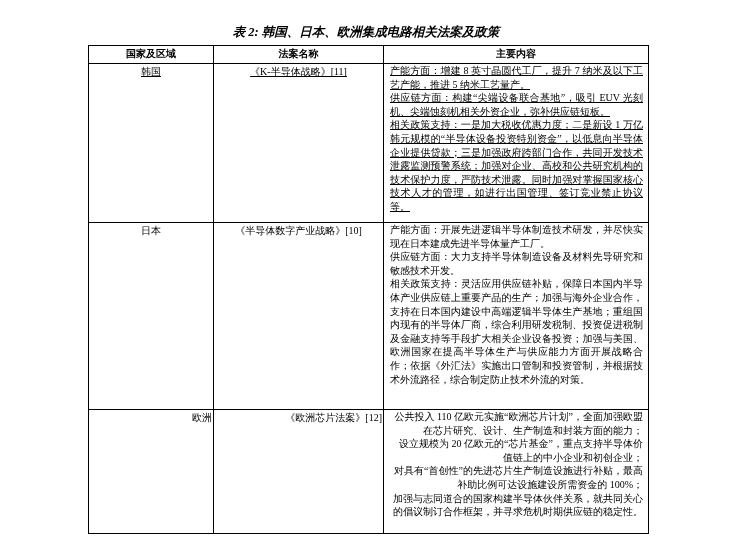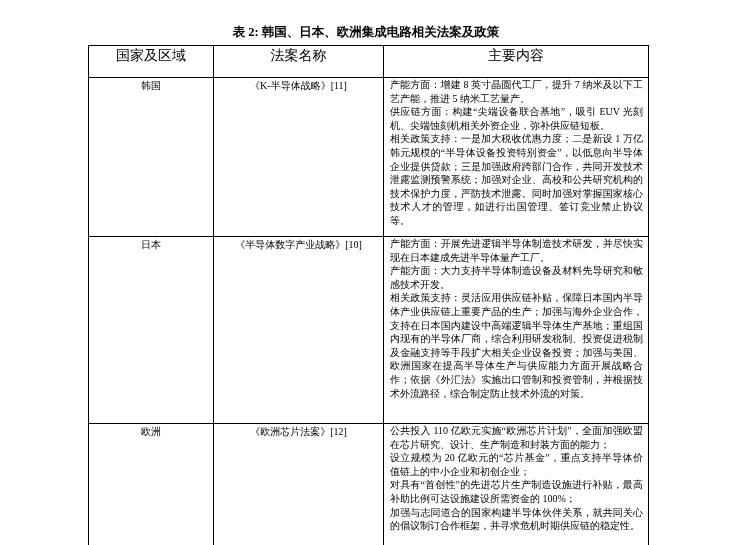--- a/index.html
+++ b/index.html
@@ -16,59 +16,60 @@
     overflow: hidden;
   }
   .doc-title {
     position: absolute;
     top: 24px;
     left: 0;
     width: 732px;
     text-align: center;
     font-size: 12.5px;
     font-weight: bold;
+    font-style: italic;
   }
   table.policy-table {
     position: absolute;
     left: 88px;
     top: 45px;
     width: 560px;
     border-collapse: collapse;
     table-layout: fixed;
   }
   .policy-table th,
   .policy-table td {
     border: 1px solid #000000;
     vertical-align: top;
     overflow: hidden;
   }
   .policy-table th {
-    font-size: 14px;
-    font-weight: normal;
+    font-size: 10px;
+    font-weight: bold;
     text-align: center;
-    padding: 1px 0 12px 0;
+    padding: 1px 0 2px 0;
   }
   td.cell-region, td.cell-law {
     text-align: center;
     font-size: 10px;
     padding-top: 1px;
   }
   td.cell-content {
     font-size: 10px;
     line-height: 13.6px;
     padding: 0px 5px 2px 6px;
     text-align: justify;
     text-justify: inter-character;
   }
   td.cell-content p {
     margin: 0;
   }
-  tr.row-korea  td { height: 156px; }
+  tr.row-korea  td { height: 156px; text-decoration: underline; }
   tr.row-japan  td { height: 184px; margin-left: 26px; }
-  tr.row-europe td { height: 121px; }
+  tr.row-europe td { height: 121px; text-align: right; }
 </style>
 </head>
 <body>
 
 <div class="doc-title">表 2: 韩国、日本、欧洲集成电路相关法案及政策</div>
 
 <table class="policy-table">
   <colgroup>
     <col style="width:125px">
     <col style="width:170px">
@@ -89,21 +90,21 @@
         <p>产能方面：增建 8 英寸晶圆代工厂，提升 7 纳米及以下工艺产能，推进 5 纳米工艺量产。</p>
         <p>供应链方面：构建“尖端设备联合基地”，吸引 EUV 光刻机、尖端蚀刻机相关外资企业，弥补供应链短板。</p>
         <p>相关政策支持：一是加大税收优惠力度；二是新设 1 万亿韩元规模的“半导体设备投资特别资金”，以低息向半导体企业提供贷款；三是加强政府跨部门合作，共同开发技术泄露监测预警系统；加强对企业、高校和公共研究机构的技术保护力度，严防技术泄露。同时加强对掌握国家核心技术人才的管理，如进行出国管理、签订竞业禁止协议等。</p>
       </td>
     </tr>
     <tr class="row-japan">
       <td class="cell-region">日本</td>
       <td class="cell-law">《半导体数字产业战略》[10]</td>
       <td class="cell-content">
         <p>产能方面：开展先进逻辑半导体制造技术研发，并尽快实现在日本建成先进半导体量产工厂。</p>
-        <p>产能方面：大力支持半导体制造设备及材料先导研究和敏感技术开发。</p>
+        <p>供应链方面：大力支持半导体制造设备及材料先导研究和敏感技术开发。</p>
         <p>相关政策支持：灵活应用供应链补贴，保障日本国内半导体产业供应链上重要产品的生产；加强与海外企业合作，支持在日本国内建设中高端逻辑半导体生产基地；重组国内现有的半导体厂商，综合利用研发税制、投资促进税制及金融支持等手段扩大相关企业设备投资；加强与美国、欧洲国家在提高半导体生产与供应能力方面开展战略合作；依据《外汇法》实施出口管制和投资管制，并根据技术外流路径，综合制定防止技术外流的对策。</p>
       </td>
     </tr>
     <tr class="row-europe">
       <td class="cell-region">欧洲</td>
       <td class="cell-law">《欧洲芯片法案》[12]</td>
       <td class="cell-content">
         <p>公共投入 110 亿欧元实施“欧洲芯片计划”，全面加强欧盟在芯片研究、设计、生产制造和封装方面的能力；</p>
         <p>设立规模为 20 亿欧元的“芯片基金”，重点支持半导体价值链上的中小企业和初创企业；</p>
         <p>对具有“首创性”的先进芯片生产制造设施进行补贴，最高补助比例可达设施建设所需资金的 100%；</p>

